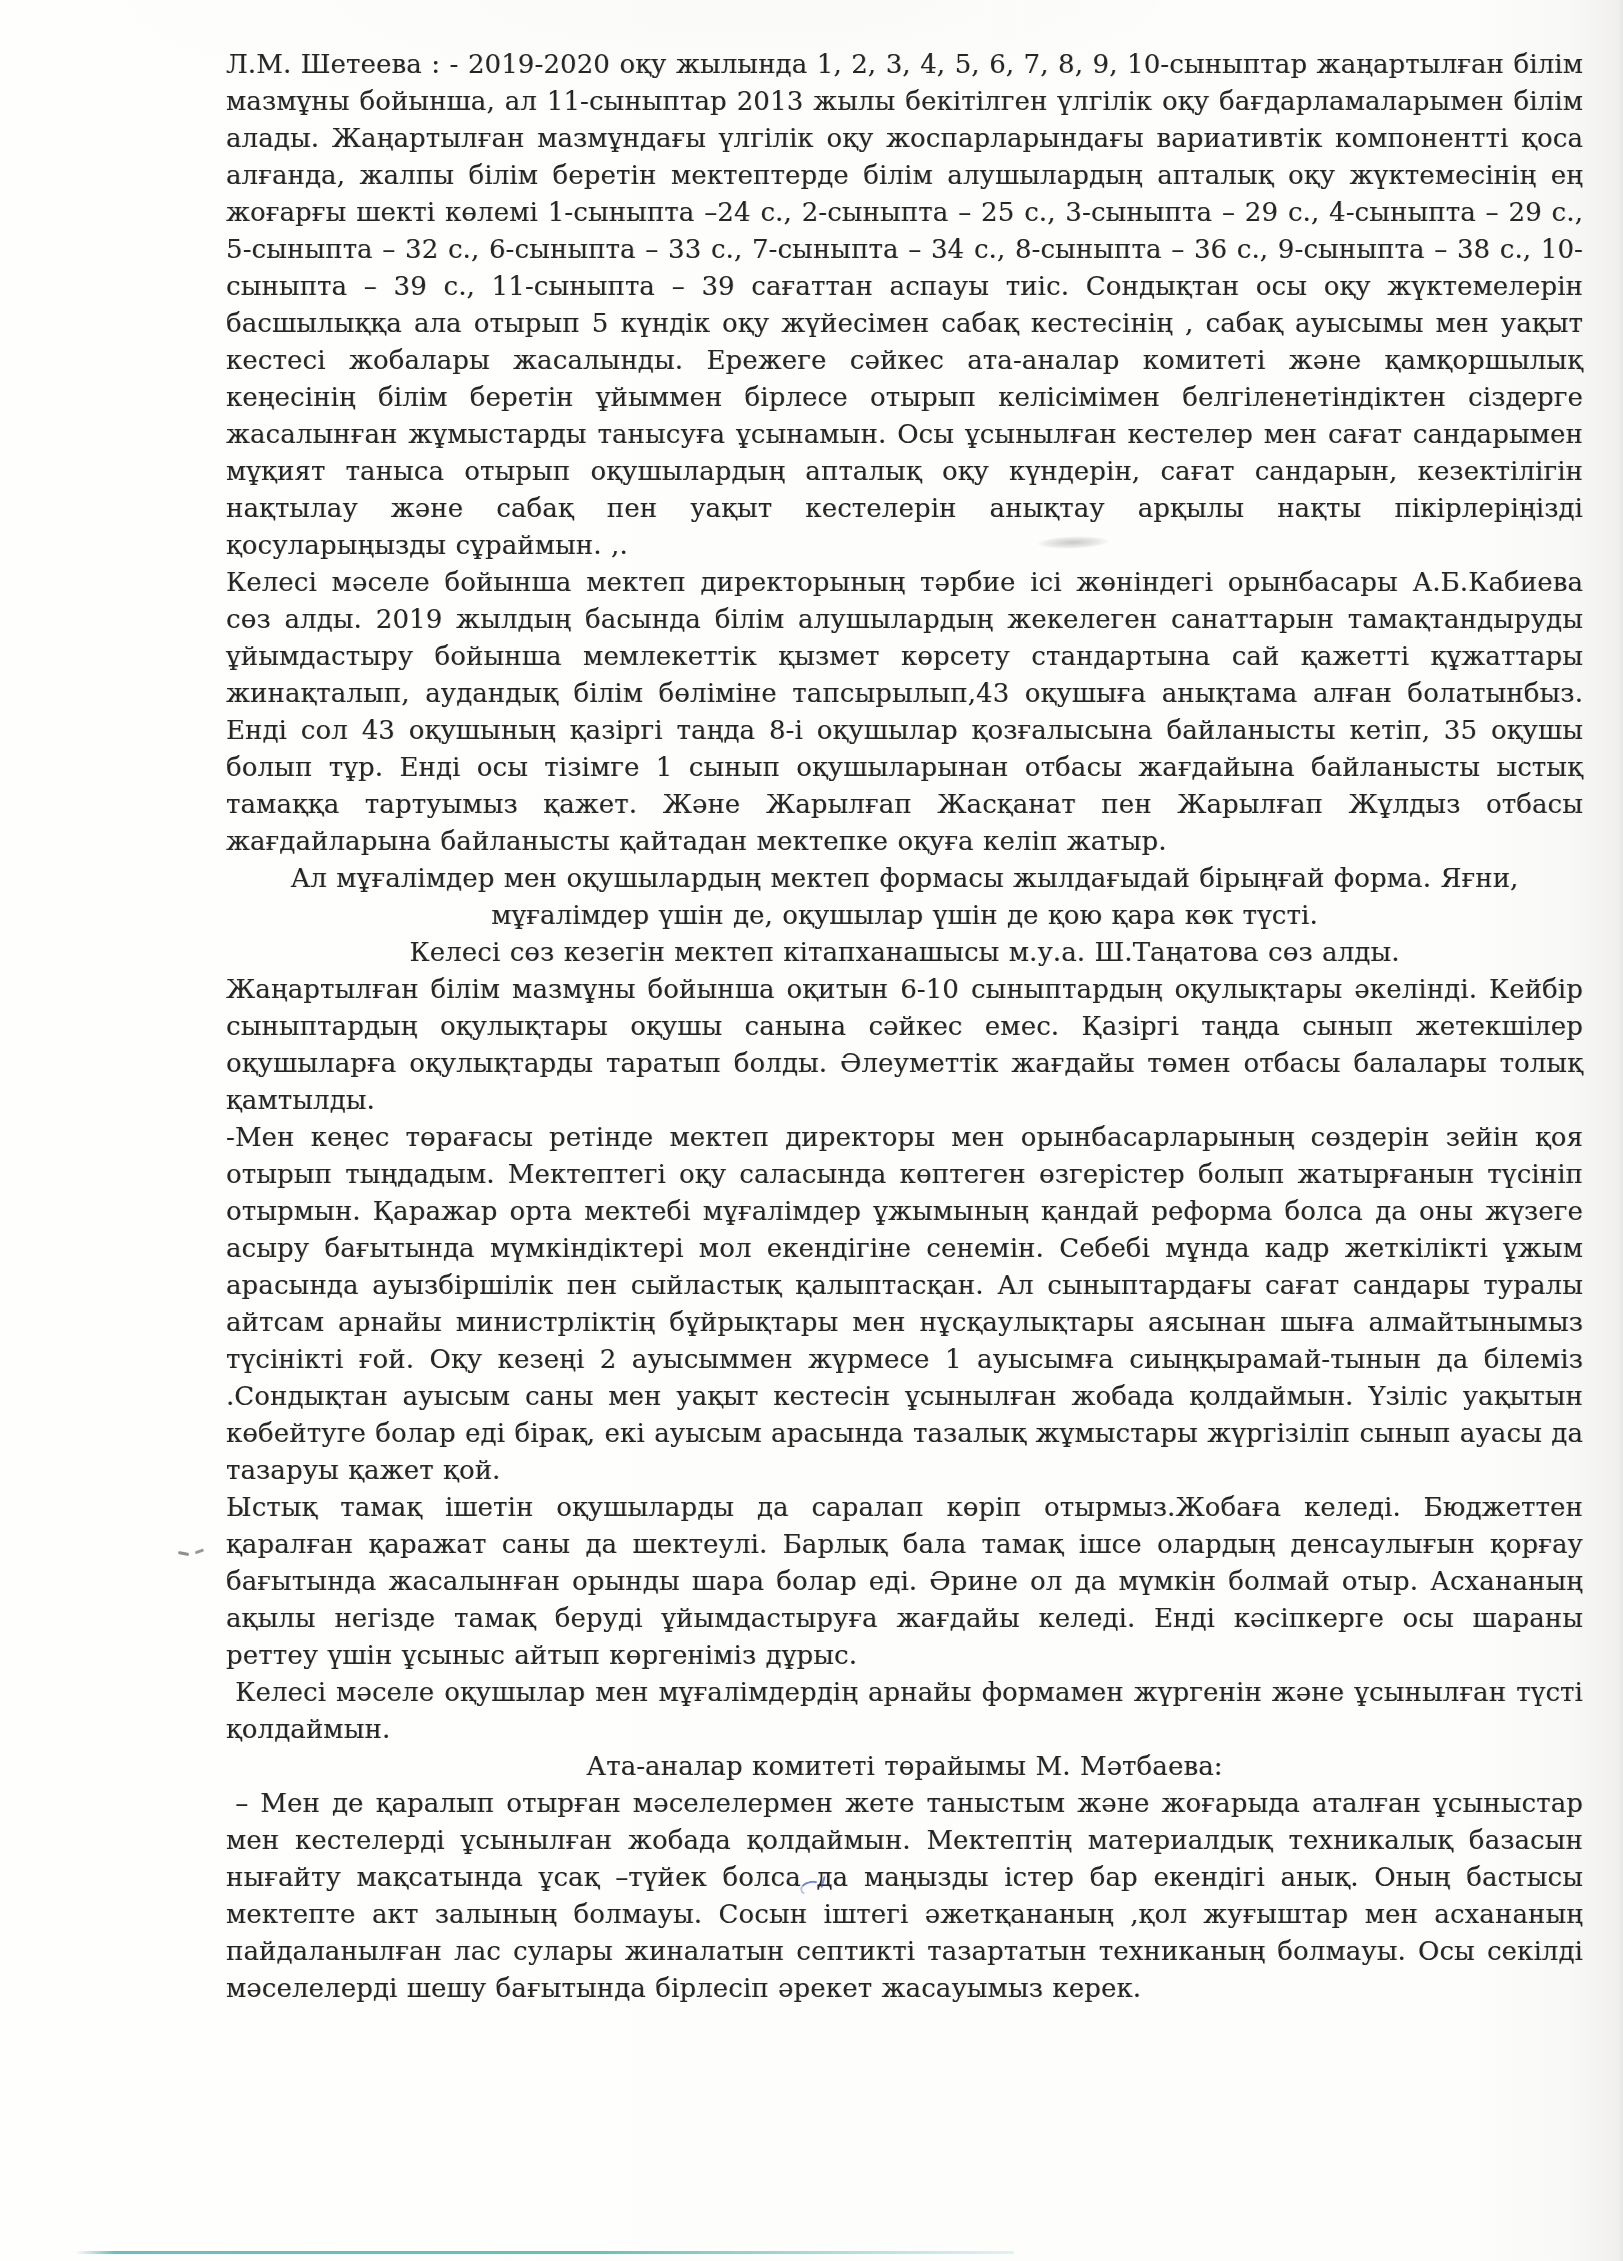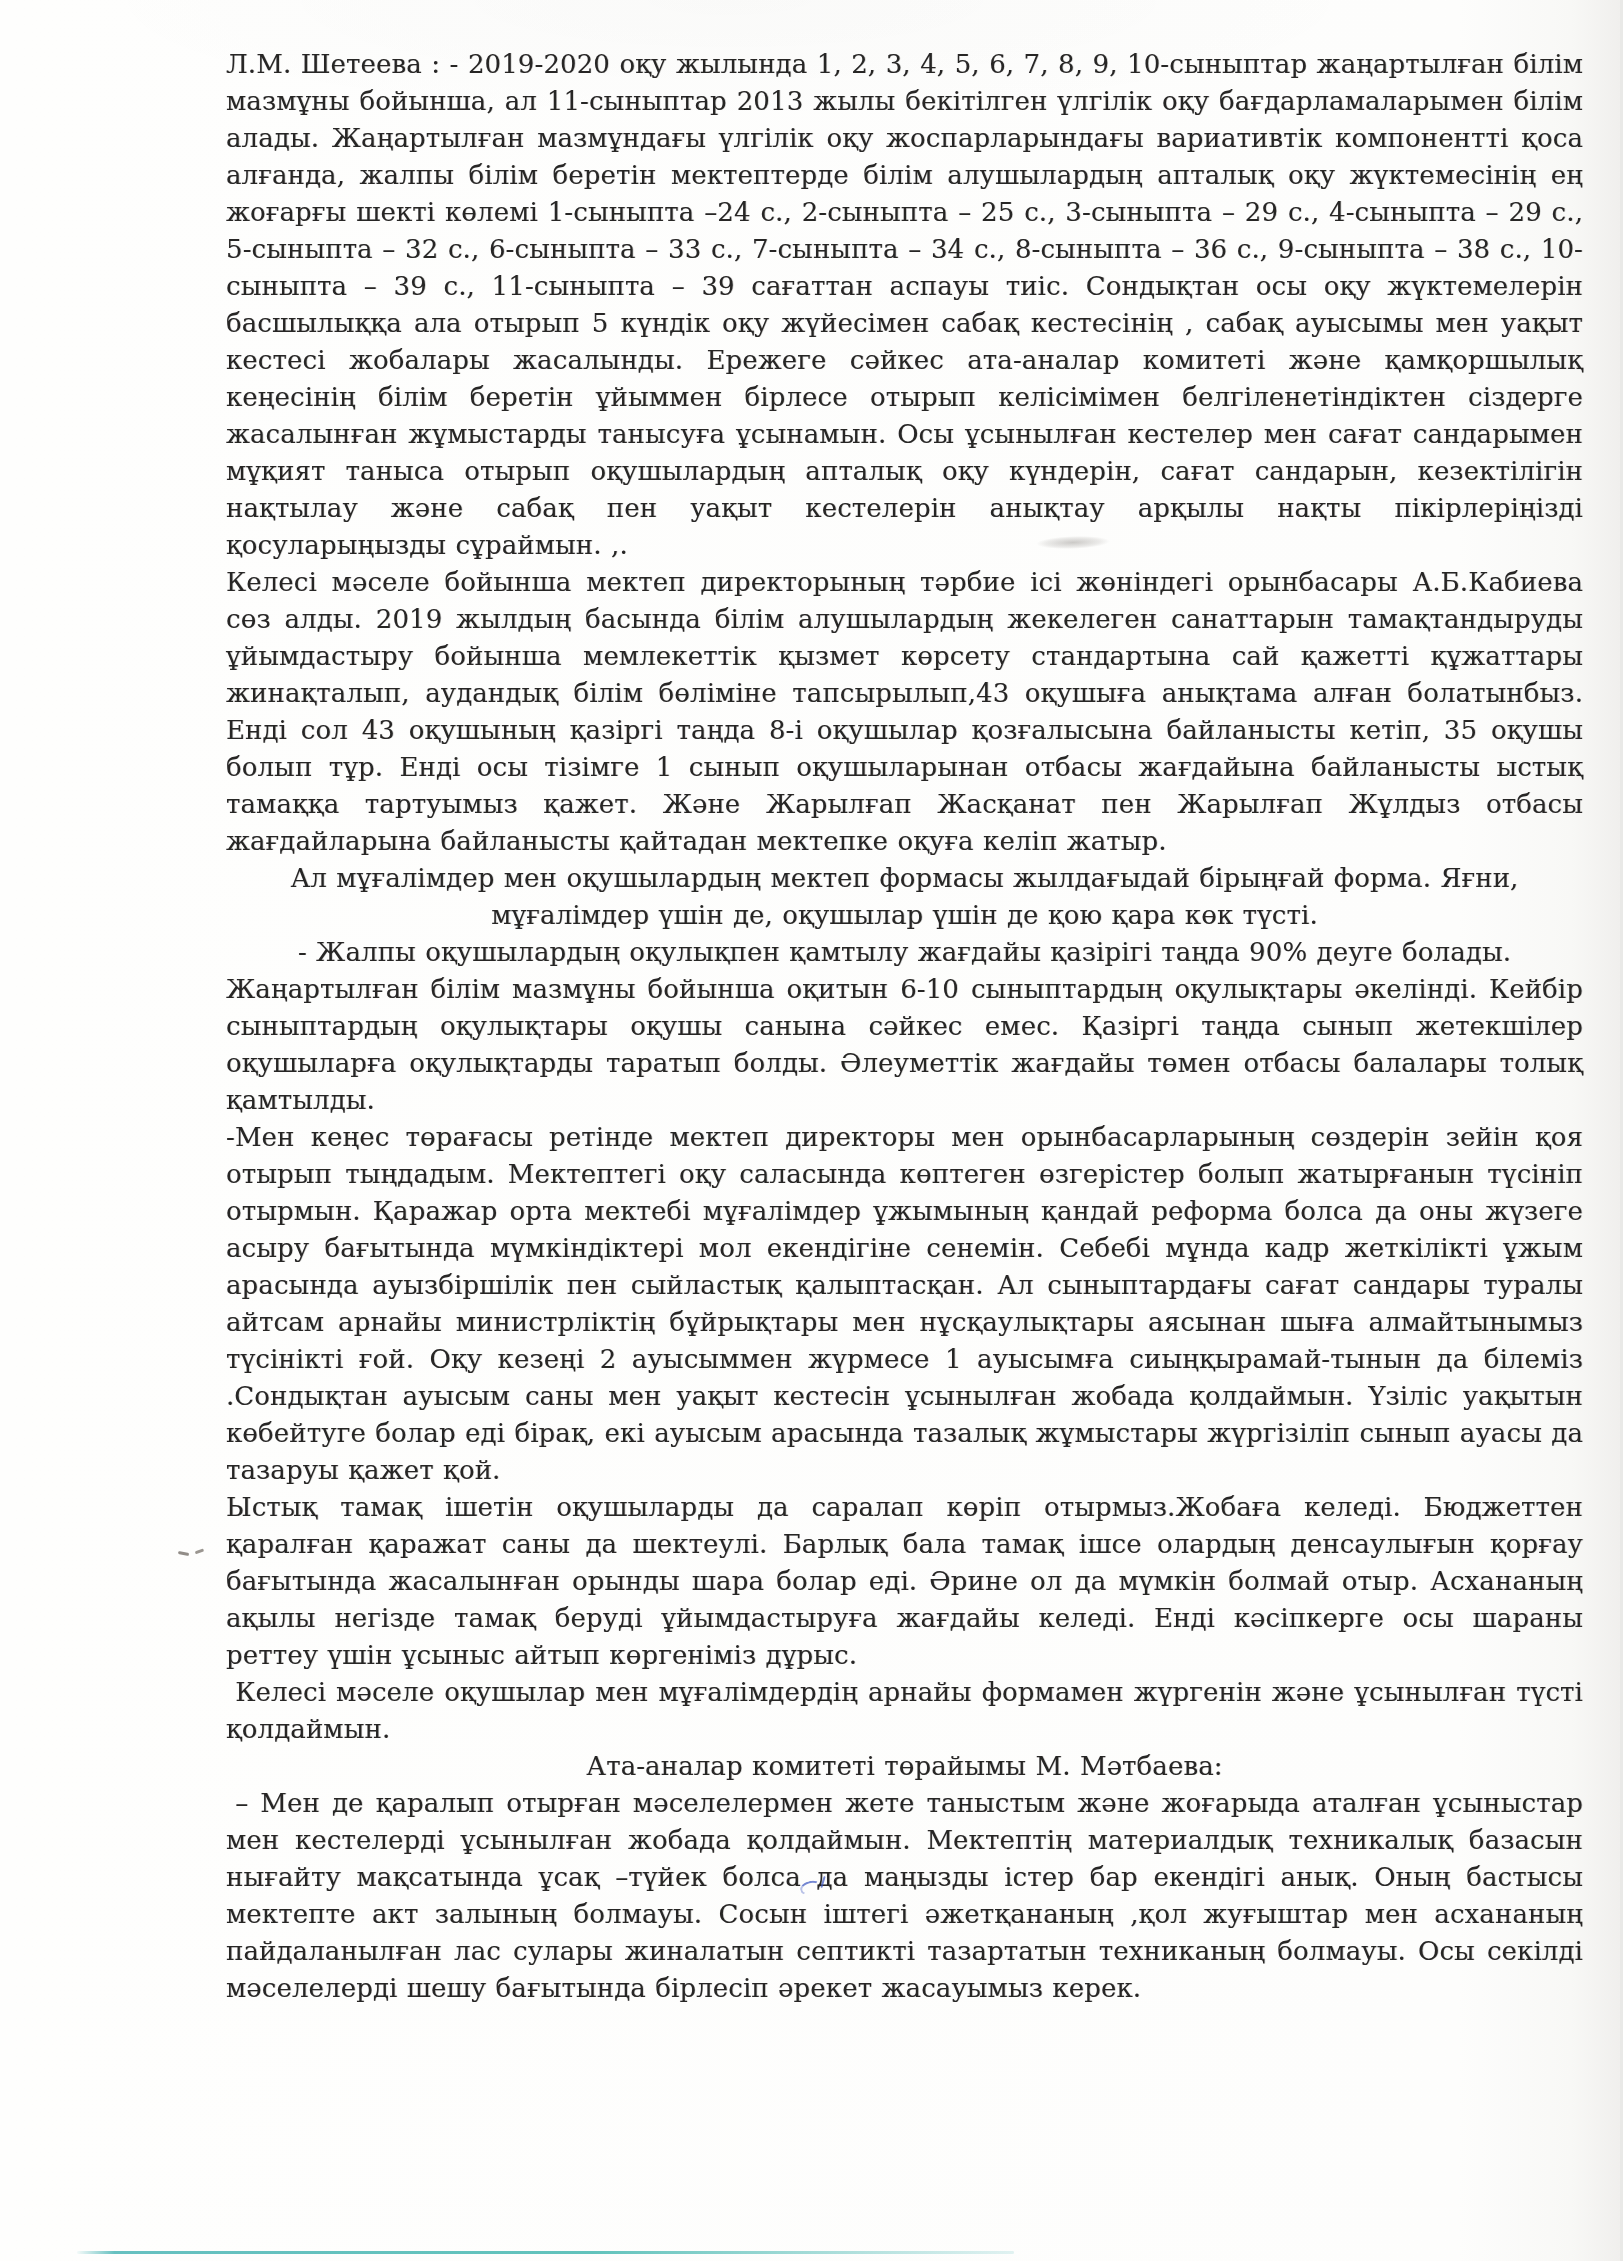--- a/index.html
+++ b/index.html
@@ -125,21 +125,21 @@
 </style>
 </head>
 <body>
 
 <div class="sheet">
 
   <div class="text-block">
     <p>Л.М. Шетеева : - 2019-2020 оқу жылында 1, 2, 3, 4, 5, 6, 7, 8, 9, 10-сыныптар жаңартылған білім мазмұны бойынша, ал 11-сыныптар 2013 жылы бекітілген үлгілік оқу бағдарламаларымен білім алады. Жаңартылған мазмұндағы үлгілік оқу жоспарларындағы вариативтік компонентті қоса алғанда, жалпы білім беретін мектептерде білім алушылардың апталық оқу жүктемесінің ең жоғарғы шекті көлемі 1-сыныпта –24 с., 2-сыныпта – 25 с., 3-сыныпта – 29 с., 4-сыныпта – 29 с., 5-сыныпта – 32 с., 6-сыныпта – 33 с., 7-сыныпта – 34 с., 8-сыныпта – 36 с., 9-сыныпта – 38 с., 10-сыныпта – 39 с., 11-сыныпта – 39 сағаттан аспауы тиіс. Сондықтан  осы оқу жүктемелерін басшылыққа ала отырып 5 күндік оқу жүйесімен сабақ кестесінің , сабақ ауысымы мен уақыт кестесі жобалары жасалынды. Ережеге сәйкес ата-аналар комитеті және қамқоршылық кеңесінің білім беретін ұйыммен бірлесе отырып келісімімен  белгіленетіндіктен сіздерге жасалынған жұмыстарды танысуға ұсынамын. Осы ұсынылған кестелер мен сағат сандарымен мұқият таныса отырып оқушылардың апталық оқу күндерін, сағат сандарын, кезектілігін нақтылау және сабақ пен уақыт кестелерін анықтау арқылы  нақты пікірлеріңізді қосуларыңызды сұраймын. ,.</p>
     <p>Келесі мәселе бойынша мектеп директорының тәрбие  ісі жөніндегі орынбасары А.Б.Кабиева сөз алды. 2019 жылдың басында білім алушылардың жекелеген санаттарын тамақтандыруды ұйымдастыру бойынша мемлекеттік қызмет көрсету стандартына сай  қажетті құжаттары жинақталып, аудандық білім бөліміне тапсырылып,43 оқушыға анықтама алған болатынбыз. Енді сол 43 оқушының  қазіргі таңда 8-і оқушылар қозғалысына байланысты кетіп, 35 оқушы болып тұр. Енді осы тізімге 1 сынып оқушыларынан отбасы жағдайына байланысты  ыстық тамаққа тартуымыз қажет. Және Жарылғап Жасқанат пен Жарылғап Жұлдыз отбасы жағдайларына байланысты қайтадан мектепке оқуға келіп жатыр.</p>
     <p class="last-short">Ал мұғалімдер мен оқушылардың  мектеп формасы жылдағыдай бірыңғай форма. Яғни, мұғалімдер үшін де, оқушылар үшін де қою қара көк түсті.</p>
-    <p class="last-short">- Жалпы оқушылардың оқулықпен қамтылу жағдайы қазірігі таңда 90% деуге болады.</p>
+    <p class="last-short">Келесі сөз кезегін мектеп кітапханашысы м.у.а. Ш.Таңатова сөз алды.</p>
     <p>Жаңартылған білім мазмұны бойынша  оқитын 6-10 сыныптардың оқулықтары әкелінді. Кейбір сыныптардың оқулықтары оқушы санына сәйкес емес. Қазіргі таңда сынып жетекшілер оқушыларға оқулықтарды таратып болды. Әлеуметтік жағдайы төмен отбасы балалары толық қамтылды.</p>
     <p>-Мен кеңес төрағасы ретінде мектеп директоры мен орынбасарларының сөздерін зейін қоя отырып тыңдадым. Мектептегі оқу саласында көптеген өзгерістер болып жатырғанын түсініп отырмын. Қаражар орта мектебі мұғалімдер ұжымының қандай реформа болса да оны жүзеге асыру бағытында мүмкіндіктері мол екендігіне сенемін. Себебі мұнда кадр жеткілікті ұжым арасында ауызбіршілік пен сыйластық қалыптасқан. Ал сыныптардағы сағат сандары туралы айтсам арнайы министрліктің бұйрықтары мен нұсқаулықтары аясынан шыға алмайтынымыз түсінікті ғой. Оқу кезеңі 2 ауысыммен жүрмесе 1 ауысымға сиыңқырамай-тынын да білеміз .Сондықтан ауысым саны мен уақыт кестесін ұсынылған жобада қолдаймын. Үзіліс уақытын көбейтуге болар еді бірақ,  екі ауысым арасында тазалық жұмыстары жүргізіліп сынып ауасы да тазаруы қажет қой.</p>
     <p>Ыстық тамақ ішетін оқушыларды да саралап көріп отырмыз.Жобаға келеді. Бюджеттен қаралған қаражат саны да  шектеулі. Барлық бала тамақ ішсе олардың денсаулығын қорғау бағытында жасалынған орынды шара болар еді. Әрине ол да мүмкін болмай отыр. Асхананың ақылы негізде тамақ беруді ұйымдастыруға жағдайы келеді. Енді кәсіпкерге осы шараны реттеу үшін ұсыныс айтып көргеніміз дұрыс.</p>
     <p class="ind">Келесі мәселе оқушылар мен мұғалімдердің арнайы формамен жүргенін және ұсынылған түсті қолдаймын.</p>
     <p class="last-short">Ата-аналар комитеті төрайымы М. Мәтбаева:</p>
     <p class="ind">– Мен де қаралып отырған мәселелермен жете таныстым және жоғарыда аталған ұсыныстар мен кестелерді ұсынылған жобада қолдаймын. Мектептің материалдық техникалық базасын нығайту мақсатында ұсақ –түйек болса да маңызды істер бар екендігі анық. Оның бастысы мектепте  акт залының болмауы. Сосын  іштегі әжетқананың ,қол жуғыштар мен асхананың пайдаланылған лас сулары жиналатын септикті тазартатын  техниканың болмауы. Осы секілді мәселелерді   шешу бағытында бірлесіп әрекет жасауымыз керек.</p>
   </div>
 
   <div class="pencil-mark"></div>
   <div class="pen-mark"></div>

